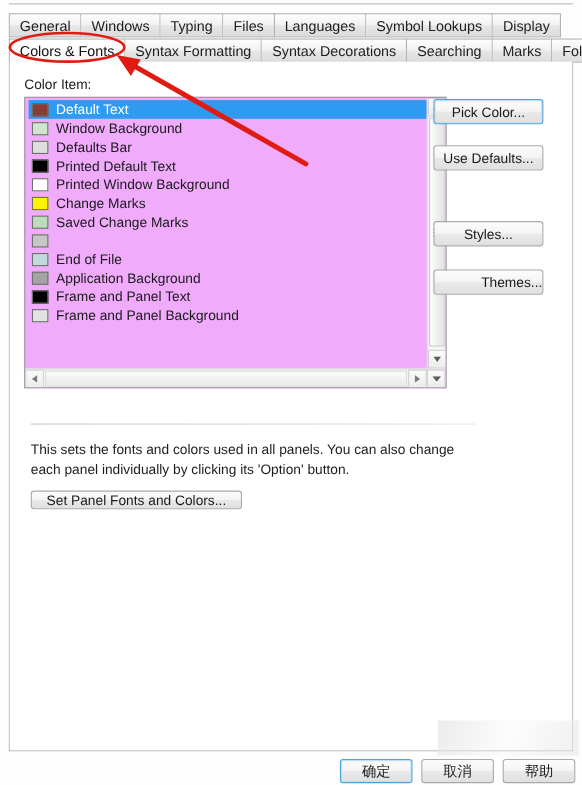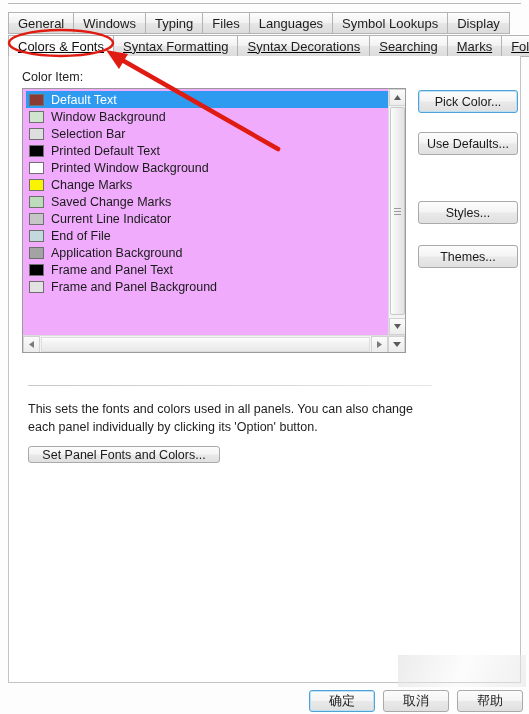--- a/index.html
+++ b/index.html
@@ -37,21 +37,21 @@
     border: 1px solid #b3b3b3;
     border-left: none;
     white-space: nowrap;
   }
   .tab:first-child { border-left: 1px solid #b3b3b3; }
   .tab.active {
     background: linear-gradient(to bottom,#ffffff 0%,#fbfbfb 60%,#f6f6f6 100%);
     border-bottom-color: #ffffff;
     color: #101010;
   }
-  .tabrow.row2 { margin-top: 1px; text-decoration: underline; }
+  .tabrow.row2 { margin-top: 1px; }
 
   
   .panel {
     position: absolute; left: 8px; top: 56px;
     width: 513px; height: 627px;
     background: #ffffff;
     border: 1px solid #c4c4c4;
     border-top: none;
   }
 
@@ -132,25 +132,25 @@
     border: 1px solid #a9a9a9;
     border-radius: 3px;
     display: flex; align-items: center; justify-content: center;
     white-space: nowrap;
     user-select: none;
   }
   .btn.focus {
     border-color: #4ea3d6;
     box-shadow: 0 0 0 1px #bfe0f2 inset;
   }
-  .rb { position: absolute; left: 418px; width: 100px; height: 23px; }
+  .rb { position: absolute; left: 394px; width: 100px; height: 23px; }
   #btn-pick     { top: 90px; }
   #btn-defaults { top: 132px; }
   #btn-styles   { top: 201px; }
-  #btn-themes   { top: 245px; }
+  #btn-themes   { top: 245px; justify-content: flex-end; }
 
   
   .divider {
     position: absolute; left: 28px; top: 385px; width: 404px; height: 1px;
     background: linear-gradient(to right,#c9c9c9,#d8d8d8 60%,#e8e8e8 100%);
   }
   .desc {
     position: absolute; left: 28px; top: 400px; width: 404px;
     font-size: 12.5px; color: #1d1d1d; line-height: 18px;
   }
@@ -233,41 +233,40 @@
       <div class="list-row selected">
         <span class="swatch" style="background:#8c3a34"></span>
         <span class="row-label">Default Text</span>
       </div>
       <div class="list-row">
         <span class="swatch" style="background:#cfe5cd"></span>
         <span class="row-label">Window Background</span>
       </div>
       <div class="list-row">
         <span class="swatch" style="background:#dedede"></span>
-        <span class="row-label">Selection Bar</span>
+        <span class="row-label">Defaults Bar</span>
       </div>
       <div class="list-row">
         <span class="swatch" style="background:#000000"></span>
         <span class="row-label">Printed Default Text</span>
       </div>
       <div class="list-row">
         <span class="swatch" style="background:#ffffff"></span>
         <span class="row-label">Printed Window Background</span>
       </div>
       <div class="list-row">
         <span class="swatch" style="background:#fbf400"></span>
         <span class="row-label">Change Marks</span>
       </div>
       <div class="list-row">
         <span class="swatch" style="background:#bcdcbb"></span>
         <span class="row-label">Saved Change Marks</span>
       </div>
       <div class="list-row">
         <span class="swatch" style="background:#c6c6c6"></span>
-        <span class="row-label">Current Line Indicator</span>
       </div>
       <div class="list-row">
         <span class="swatch" style="background:#c2dade"></span>
         <span class="row-label">End of File</span>
       </div>
       <div class="list-row">
         <span class="swatch" style="background:#a3a3a3"></span>
         <span class="row-label">Application Background</span>
       </div>
       <div class="list-row">

